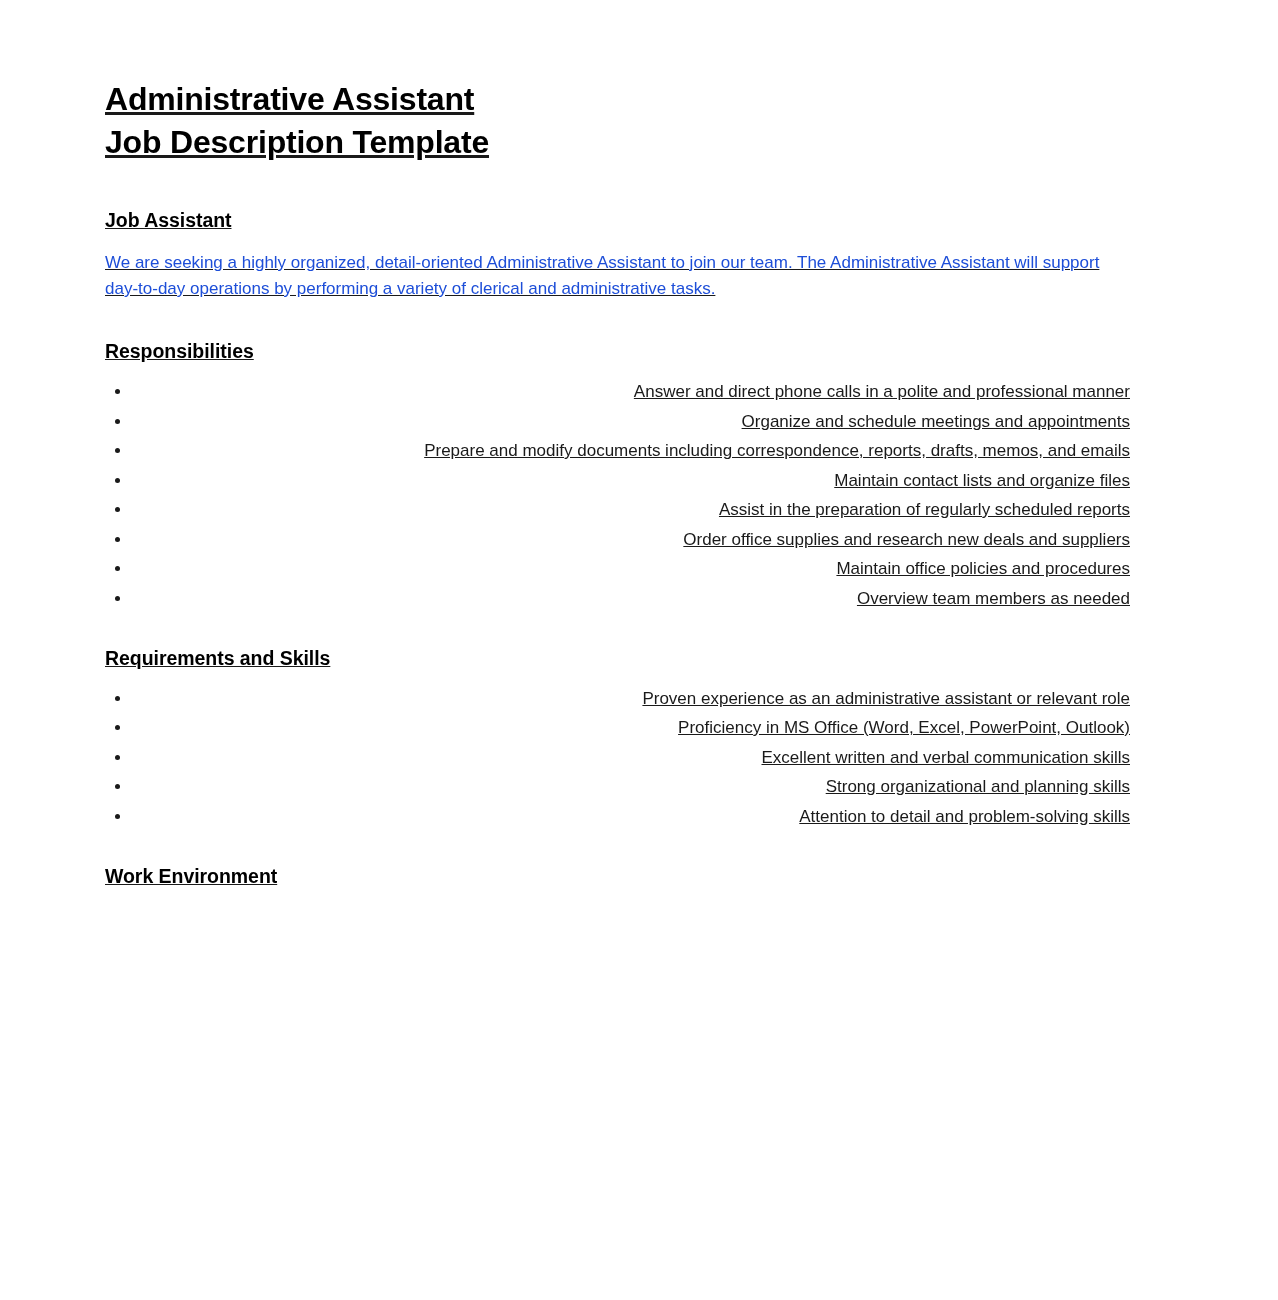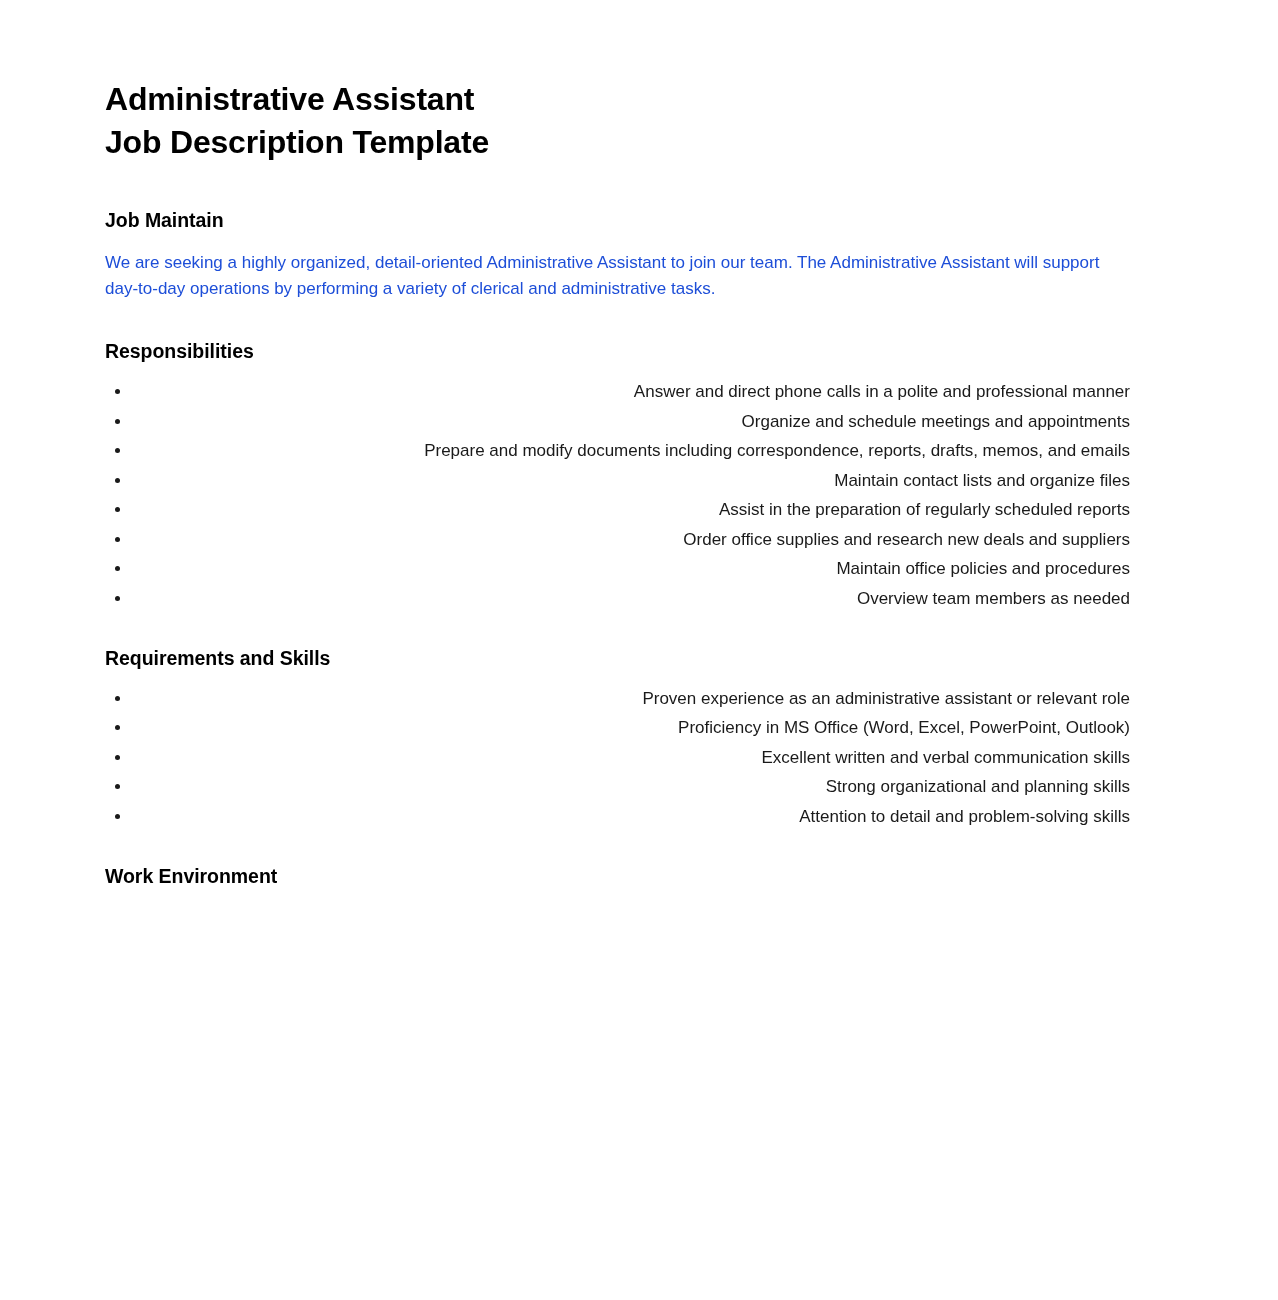--- a/index.html
+++ b/index.html
@@ -15,20 +15,21 @@
     color: #1a1a1a;
     -webkit-font-smoothing: antialiased;
   }
 
   .page {
     box-sizing: border-box;
     width: 1278px;
     min-height: 1300px;
     padding: 78px 148px 40px 105px;
     background: #ffffff;
+    text-decoration: underline;
   }
 
   .doc-title {
     font-size: 32px;
     font-weight: 600;
     line-height: 43px;
     letter-spacing: -0.2px;
     color: #000000;
     margin: 0 0 0 0;
   }
@@ -92,21 +93,21 @@
 <body>
 
 <div class="page">
 
   <h1 class="doc-title">
     <span class="title-line">Administrative Assistant</span>
     <span class="title-line">Job Description Template</span>
   </h1>
 
   <section class="section">
-    <h2 class="section-heading">Job Maintain</h2>
+    <h2 class="section-heading">Job Assistant</h2>
     <p class="body-text">We are seeking a highly organized, detail-oriented Administrative Assistant to join our team. The Administrative Assistant will support day-to-day operations by performing a variety of clerical and administrative tasks.</p>
   </section>
 
   <section class="section">
     <h2 class="section-heading">Responsibilities</h2>
     <ul class="bullet-list">
       <li>Answer and direct phone calls in a polite and professional manner</li>
       <li>Organize and schedule meetings and appointments</li>
       <li>Prepare and modify documents including correspondence, reports, drafts, memos, and emails</li>
       <li>Maintain contact lists and organize files</li>

